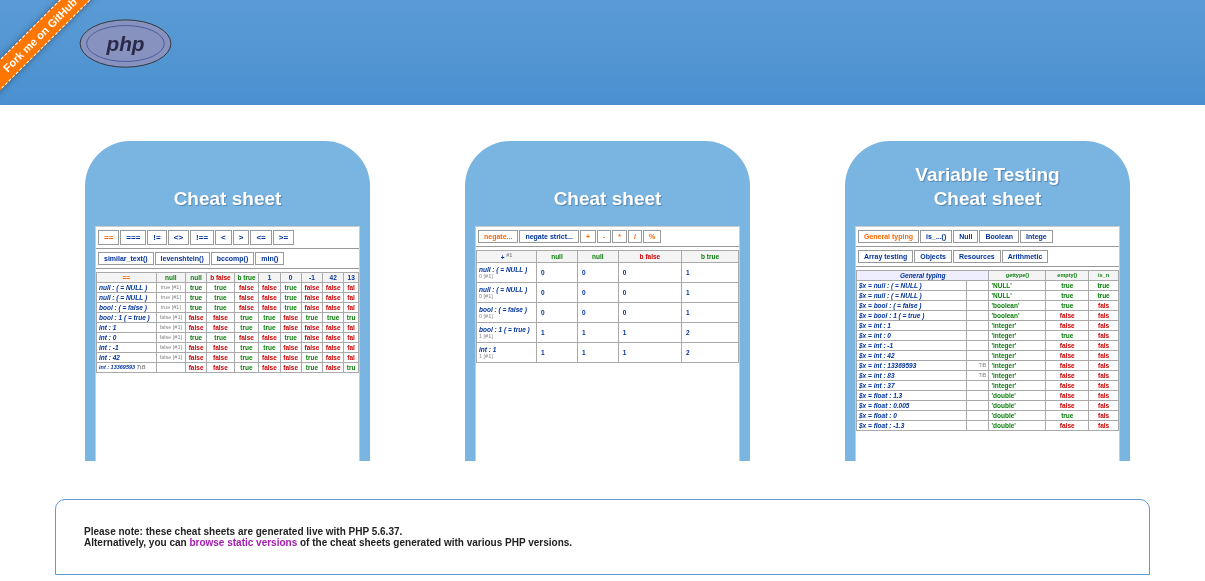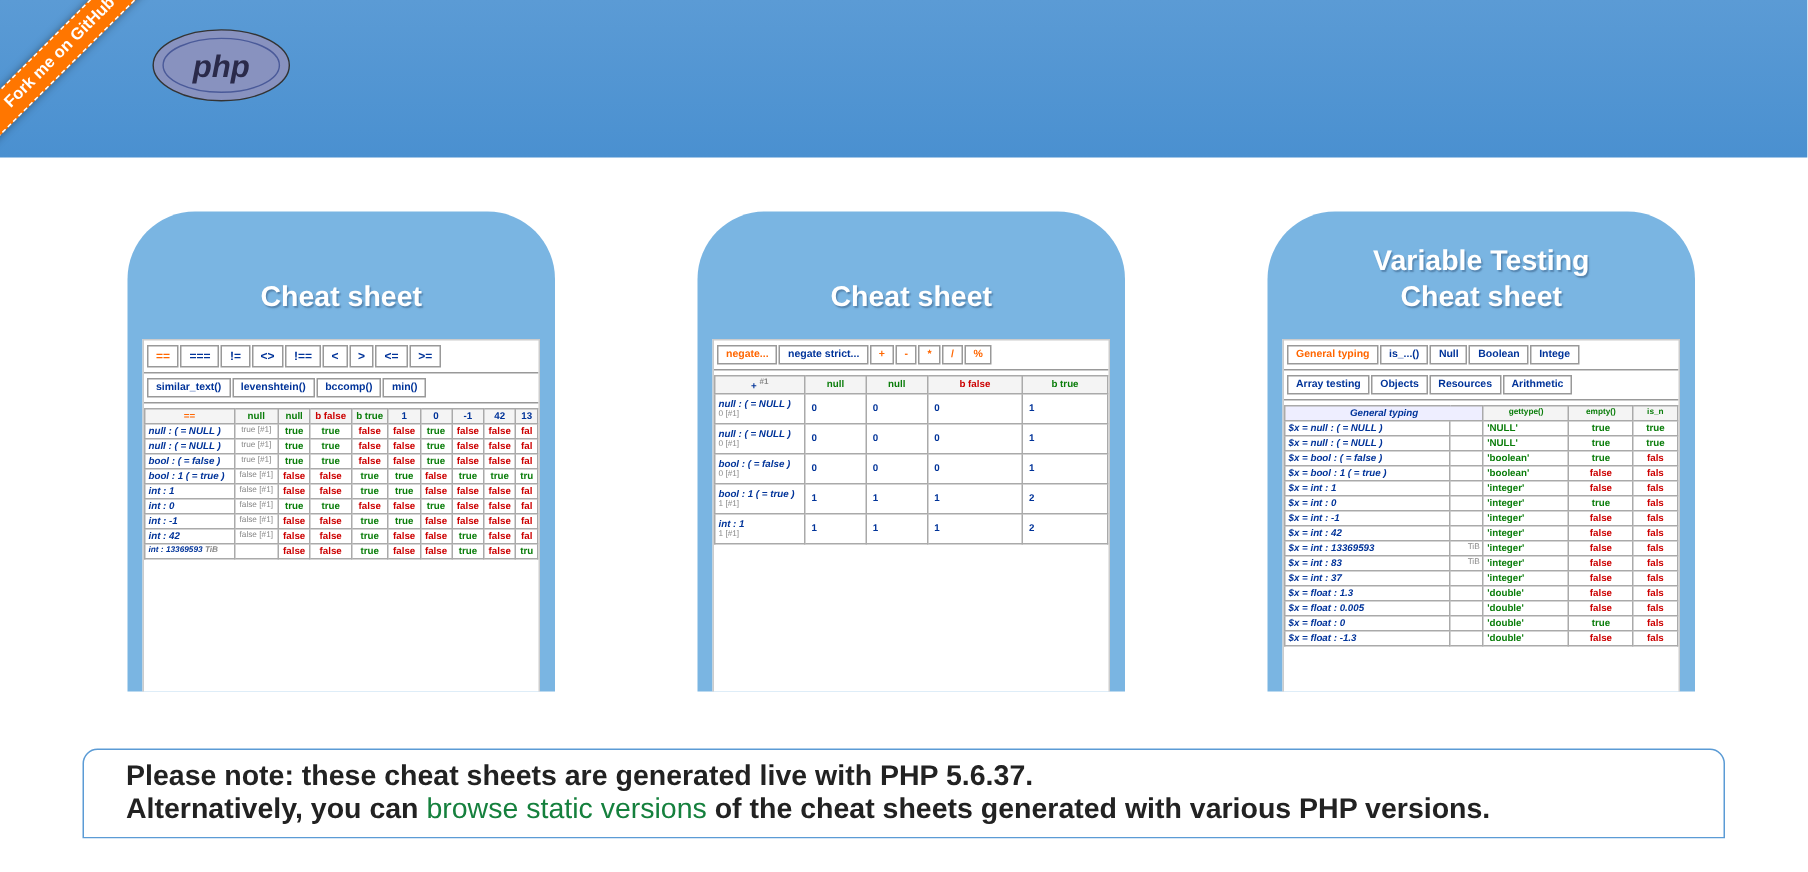--- a/index.html
+++ b/index.html
@@ -15,21 +15,21 @@
       font-weight: bold; font-size: 11px; padding: 4px 0;
       transform: rotate(-45deg);
       box-shadow: 0 0 6px rgba(0,0,0,0.4);
       border: 1px dashed #fff;
     }
     
     .header {
       background: linear-gradient(to bottom, #5b9bd5 0%, #4a90d0 100%);
       padding: 18px 0 18px 0; height:105px;
     }
-    .header-inner { display: flex; align-items: center; padding-left: 100px; }
+    .header-inner { display: flex; align-items: center; padding-left: 78px; }
     .php-logo {
       width: 95px; height: 52px; display:flex; align-items:center; justify-content:center;
       position: relative;
     }
     .php-logo svg { width:100%; height:100%; }
     .header-title {
       color: #fff; font-size: 30px; font-weight: bold; margin-left: 22px;
       text-shadow: 1px 1px 2px rgba(0,0,0,0.3);
     }
     
@@ -62,25 +62,25 @@
     .mini-tbl .tr { color:#0a7d0a; font-weight:bold;}
     .mini-tbl .fa { color:#c00; font-weight:bold;}
     .mini-tbl td.txt { color:#0a7d0a; font-weight:bold; text-align:left;}
     .mini-tbl td.num { color:#003399; font-weight:bold; text-align:left;}
     .mini-tbl td.sub { color:#888; font-size:5.5px;}
     .mini-tbl .catrow td { background:#eef; text-align:center; color:#003399; font-style:italic; font-weight:bold;}
     .mini-tbl th.ghd { color:#0a7d0a; font-weight:bold;}
     
     .note-box {
       margin: 38px 55px 0 55px; border:1px solid #5b9bd5;
-      border-radius: 10px 10px 0 0; padding: 7px 28px; font-size: 19px;
+      border-radius: 10px 10px 0 0; padding: 26px 28px; font-size: 10px;
       color:#222;
     }
     .note-box .bold { font-weight:bold; }
-    .note-box a { color:#15803d; font-weight:normal; text-decoration:none;text-align:right; }
+    .note-box a { color:#a21caf; font-weight:bold; text-decoration:none;text-align:right; }
   </style>
 </head>
 <body>
 
 <div class="fork-ribbon">
   <div class="fork-ribbon-inner">Fork me on GitHub</div>
 </div>
 
 <div class="header">
   <div class="header-inner">

